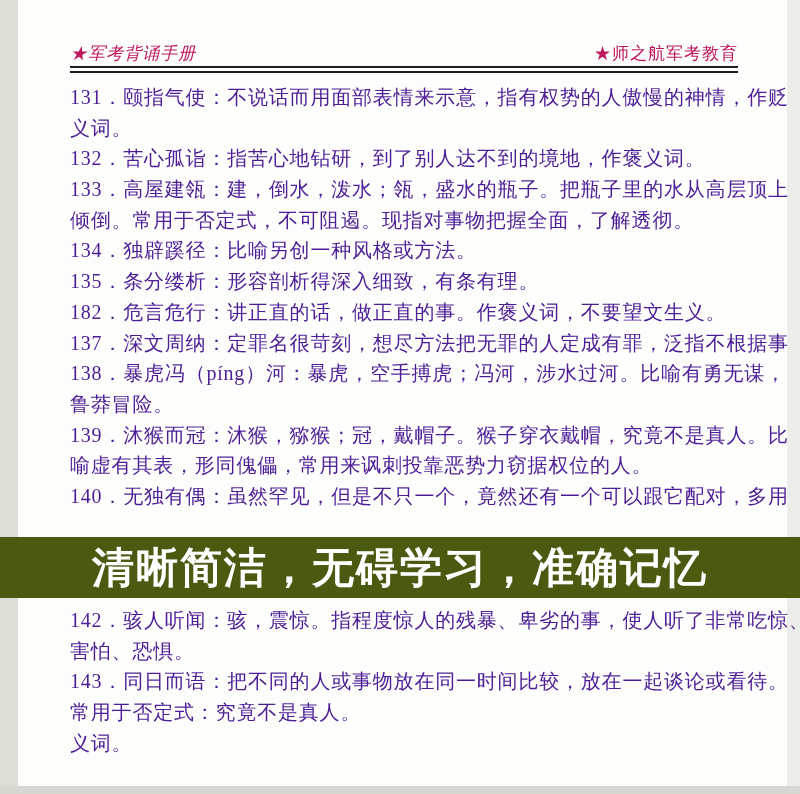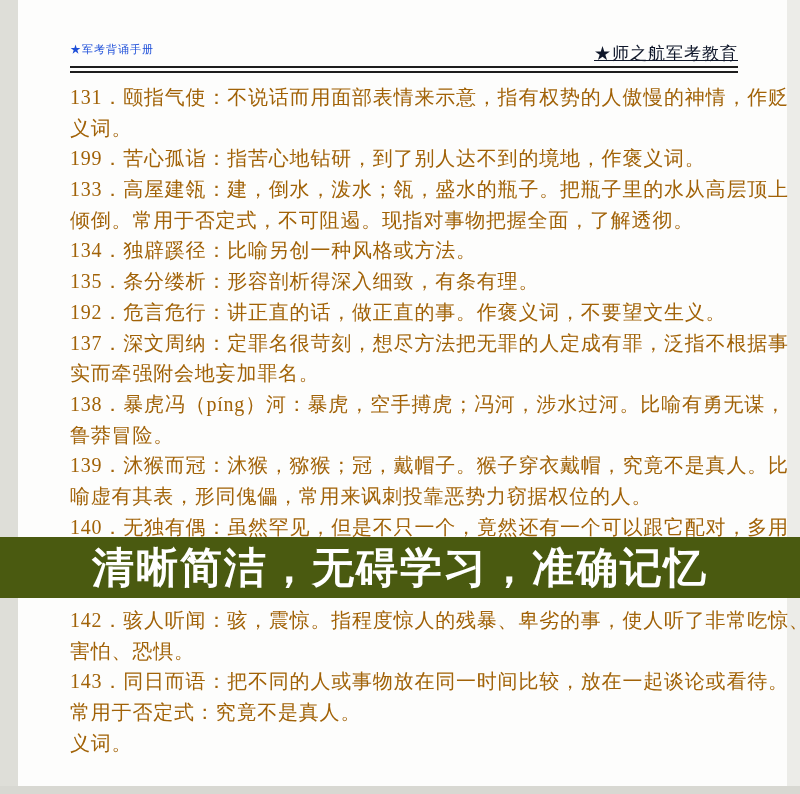--- a/index.html
+++ b/index.html
@@ -30,45 +30,45 @@
   }
   .edge-bottom {
     position: absolute; left: 0; bottom: 0;
     width: 800px; height: 8px;
     background: #d8d8d2;
   }
   
   .header-left {
     position: absolute;
     left: 70px; top: 42px;
-    font-size: 11px;
+    font-size: 17px;
     letter-spacing: 1px;
-    color: #1d4ed8;
+    color: #be185d;
+    font-style: italic;
   }
   .header-right {
     position: absolute;
     right: 62px; top: 42px;
     font-size: 17px;
     letter-spacing: 1px;
-    color: #0f172a;
-    text-decoration: underline;
+    color: #be185d;
   }
   .header-rule {
     position: absolute;
     left: 70px; top: 66px;
     width: 668px; height: 3px;
     border-top: 2px solid #1d1d1d;
     border-bottom: 2px solid #1d1d1d;
   }
   
   .textblock {
     position: absolute;
     left: 70px;
     width: 672px;
-    color: #a16207;
+    color: #4c1d95;
     font-size: 20px;
     letter-spacing: 0.8px;
   }
   .textblock .line {
     height: 30.7px;
     line-height: 30.7px;
     white-space: nowrap;
   }
   .block-top { top: 82px; }
   .block-bottom { top: 605px; }
@@ -102,28 +102,27 @@
   <div class="edge-right"></div>
   <div class="edge-bottom"></div>
 
   <div class="header-left">★军考背诵手册</div>
   <div class="header-right">★师之航军考教育</div>
   <div class="header-rule"></div>
 
   <div class="textblock block-top">
     <div class="line">131．颐指气使：不说话而用面部表情来示意，指有权势的人傲慢的神情，作贬</div>
     <div class="line">义词。</div>
-    <div class="line">199．苦心孤诣：指苦心地钻研，到了别人达不到的境地，作褒义词。</div>
+    <div class="line">132．苦心孤诣：指苦心地钻研，到了别人达不到的境地，作褒义词。</div>
     <div class="line">133．高屋建瓴：建，倒水，泼水；瓴，盛水的瓶子。把瓶子里的水从高层顶上</div>
     <div class="line">倾倒。常用于否定式，不可阻遏。现指对事物把握全面，了解透彻。</div>
     <div class="line">134．独辟蹊径：比喻另创一种风格或方法。</div>
     <div class="line">135．条分缕析：形容剖析得深入细致，有条有理。</div>
-    <div class="line">192．危言危行：讲正直的话，做正直的事。作褒义词，不要望文生义。</div>
+    <div class="line">182．危言危行：讲正直的话，做正直的事。作褒义词，不要望文生义。</div>
     <div class="line">137．深文周纳：定罪名很苛刻，想尽方法把无罪的人定成有罪，泛指不根据事</div>
-    <div class="line">实而牵强附会地妄加罪名。</div>
     <div class="line">138．暴虎冯（píng）河：暴虎，空手搏虎；冯河，涉水过河。比喻有勇无谋，</div>
     <div class="line">鲁莽冒险。</div>
     <div class="line">139．沐猴而冠：沐猴，猕猴；冠，戴帽子。猴子穿衣戴帽，究竟不是真人。比</div>
     <div class="line">喻虚有其表，形同傀儡，常用来讽刺投靠恶势力窃据权位的人。</div>
     <div class="line">140．无独有偶：虽然罕见，但是不只一个，竟然还有一个可以跟它配对，多用</div>
   </div>
 
   <div class="banner">
     <div class="banner-text">清晰简洁，无碍学习，准确记忆</div>
   </div>

